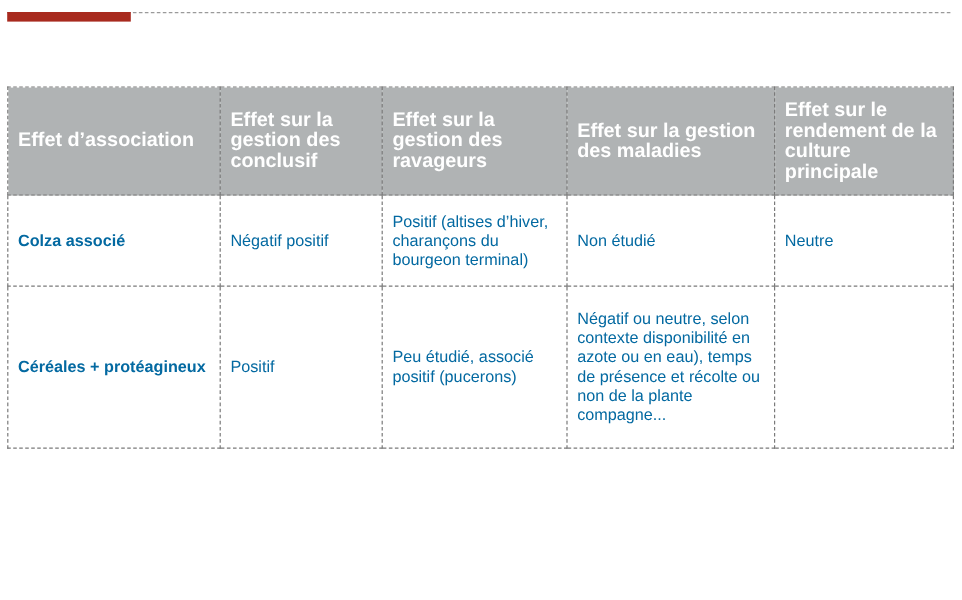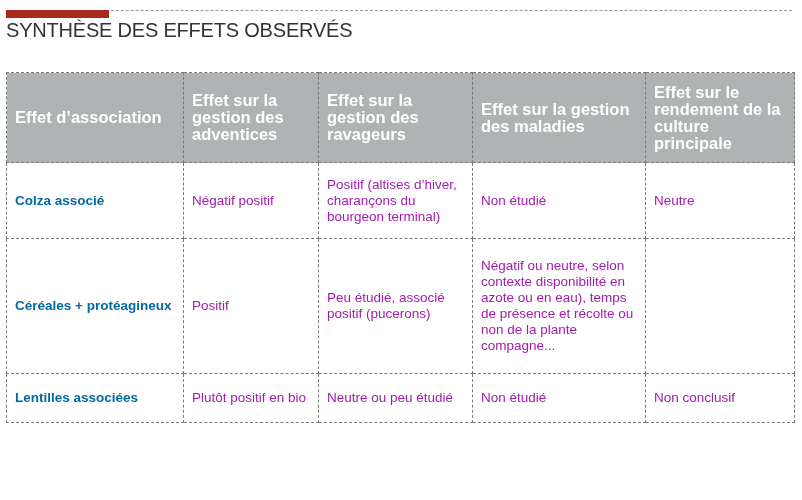--- a/index.html
+++ b/index.html
@@ -4,71 +4,63 @@
 <style>
   html, body { margin:0; padding:0; background:#ffffff; }
   body { width:802px; height:500px; position:relative; overflow:hidden; font-family:"Liberation Sans", sans-serif; color:#222; }
   .topline { position:absolute; left:6px; top:10px; width:786px; height:0; border-top:1px dashed #9a9a9a; }
   .redbar { position:absolute; left:6px; top:10px; width:103px; height:8px; background:#a82a1e; }
   .title { position:absolute; left:6px; top:20px; font-size:20px; line-height:20px; font-weight:normal; color:#333; letter-spacing:-0.2px; text-transform:uppercase; }
   .title div { white-space:nowrap; }
   table { position:absolute; left:6px; top:72px; border-collapse:collapse; table-layout:fixed; width:788px; }
   th, td { border:1px dashed #7a7a7a; padding:0 8px; vertical-align:middle; text-align:left; }
   th { background:#b0b3b4; color:#ffffff; font-weight:bold; font-size:16.5px; line-height:17px; height:89px; }
-  td { font-size:13.5px; line-height:16px; color:#a21caf; }
+  td { font-size:13.5px; line-height:16px; color:#0369a1; }
   td.rowhead { font-weight:bold; color:#0369a1; }
   th.c0 { padding-left:8px; }
   tr.r0 td { height:75px; }
   tr.r1 td { height:134px; }
   tr.r2 td { height:69px; }
   tr.r3 td { height:48px; }
 </style>
 </head>
 <body>
 
 <div class="topline"></div>
 <div class="redbar"></div>
 
 <div class="title">
-  <div>SYNTHÈSE DES EFFETS OBSERVÉS</div>
 </div>
 
 <table>
   <colgroup>
     <col style="width:177px">
     <col style="width:135px">
     <col style="width:154px">
     <col style="width:173px">
     <col style="width:149px">
   </colgroup>
   <thead>
     <tr>
       <th class="c0">Effet d’association</th>
-      <th>Effet sur la gestion des adventices</th>
+      <th>Effet sur la gestion des conclusif</th>
       <th>Effet sur la gestion des ravageurs</th>
       <th>Effet sur la gestion des maladies</th>
       <th>Effet sur le rendement de la culture principale</th>
     </tr>
   </thead>
   <tbody>
     <tr class="r0">
       <td class="rowhead">Colza associé</td>
       <td>Négatif positif</td>
       <td>Positif (altises d’hiver, charançons du bourgeon terminal)</td>
       <td>Non étudié</td>
       <td>Neutre</td>
     </tr>
     <tr class="r1">
       <td class="rowhead">Céréales + protéagineux</td>
       <td>Positif</td>
       <td>Peu étudié, associé positif (pucerons)</td>
       <td>Négatif ou neutre, selon contexte disponibilité en azote ou en eau), temps de présence et récolte ou non de la plante compagne...</td>
       <td></td>
     </tr>
-    <tr class="r3">
-      <td class="rowhead">Lentilles associées</td>
-      <td>Plutôt positif en bio</td>
-      <td>Neutre ou peu étudié</td>
-      <td>Non étudié</td>
-      <td>Non conclusif</td>
-    </tr>
   </tbody>
 </table>
 
 </body></html>

